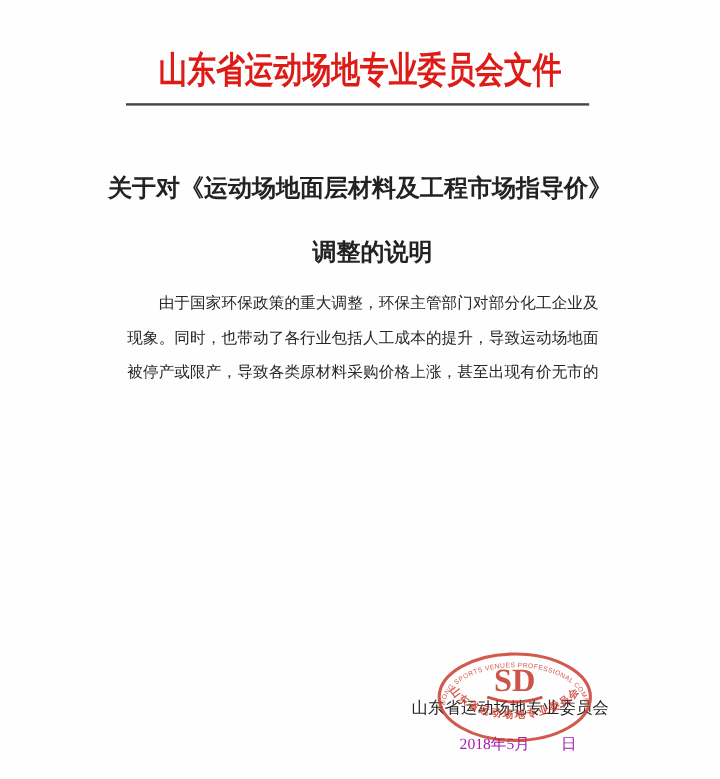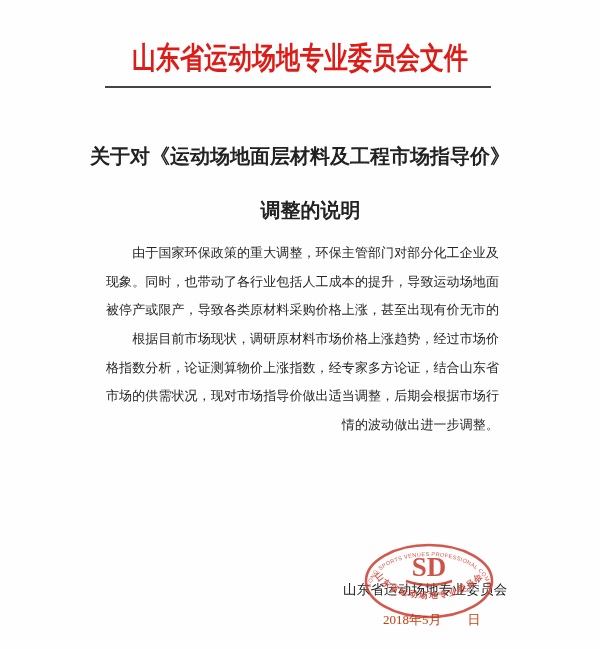--- a/index.html
+++ b/index.html
@@ -46,21 +46,21 @@
   }
   .signature{
     position:absolute;top:581px;left:343px;
     font-size:13.5px;color:#222;
     white-space:nowrap;
     z-index:1;
     letter-spacing:0.2px;
   }
   .sign-date{
     position:absolute;top:611px;left:383px;
-    font-size:13px;color:#c2410c;
+    font-size:13px;color:#a21caf;
     white-space:nowrap;
     z-index:1;
   }
   .seal{
     position:absolute;left:354px;top:536px;
     z-index:2;
     opacity:0.82;
   }
 </style>
 </head>
@@ -74,26 +74,20 @@
 
   <div class="doc-title line1">关于对《运动场地面层材料及工程市场指导价》</div>
   <div class="doc-title line2">调整的说明</div>
 
   <div class="body-block">
     <div class="para">
         <div class="body-line">　　由于国家环保政策的重大调整，环保主管部门对部分化工企业及</div>
         <div class="body-line">现象。同时，也带动了各行业包括人工成本的提升，导致运动场地面</div>
         <div class="body-line">被停产或限产，导致各类原材料采购价格上涨，甚至出现有价无市的</div>
       </div>
-    <div class="para">
-        <div class="body-line">　　根据目前市场现状，调研原材料市场价格上涨趋势，经过市场价</div>
-        <div class="body-line">格指数分析，论证测算物价上涨指数，经专家多方论证，结合山东省</div>
-        <div class="body-line">市场的供需状况，现对市场指导价做出适当调整，后期会根据市场行</div>
-        <div class="body-line">情的波动做出进一步调整。</div>
-      </div>
   </div>
 
   <div class="signature">山东省运动场地专业委员会</div>
   <div class="sign-date">2018年5月　　日</div>
 
   <svg class="seal" width="150" height="92" viewBox="0 0 150 92">
     <ellipse cx="75" cy="45" rx="63" ry="36" fill="none" stroke="#c93527" stroke-width="2.6"></ellipse>
     <path id="sealArcTop" d="M 17,52 A 58,32 0 0 1 133,52" fill="none"></path>
     <path id="sealArcBottom" d="M 23,42 A 56,32 0 0 0 127,42" fill="none"></path>
     <text font-size="5.6" font-family="Liberation Sans, sans-serif" fill="#c93527" letter-spacing="0.35">

